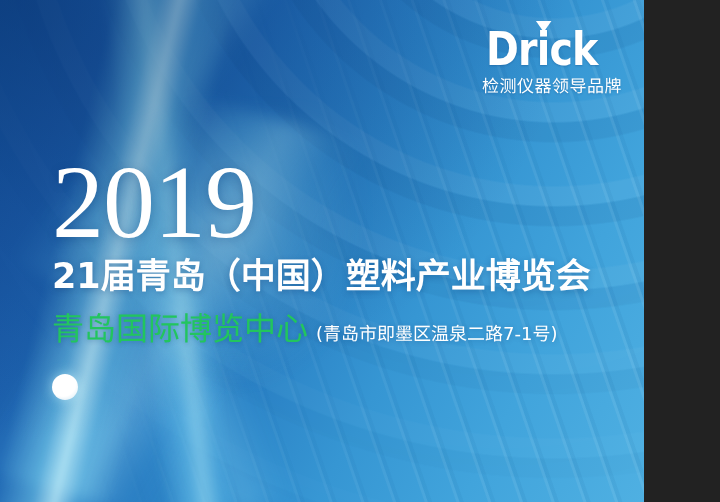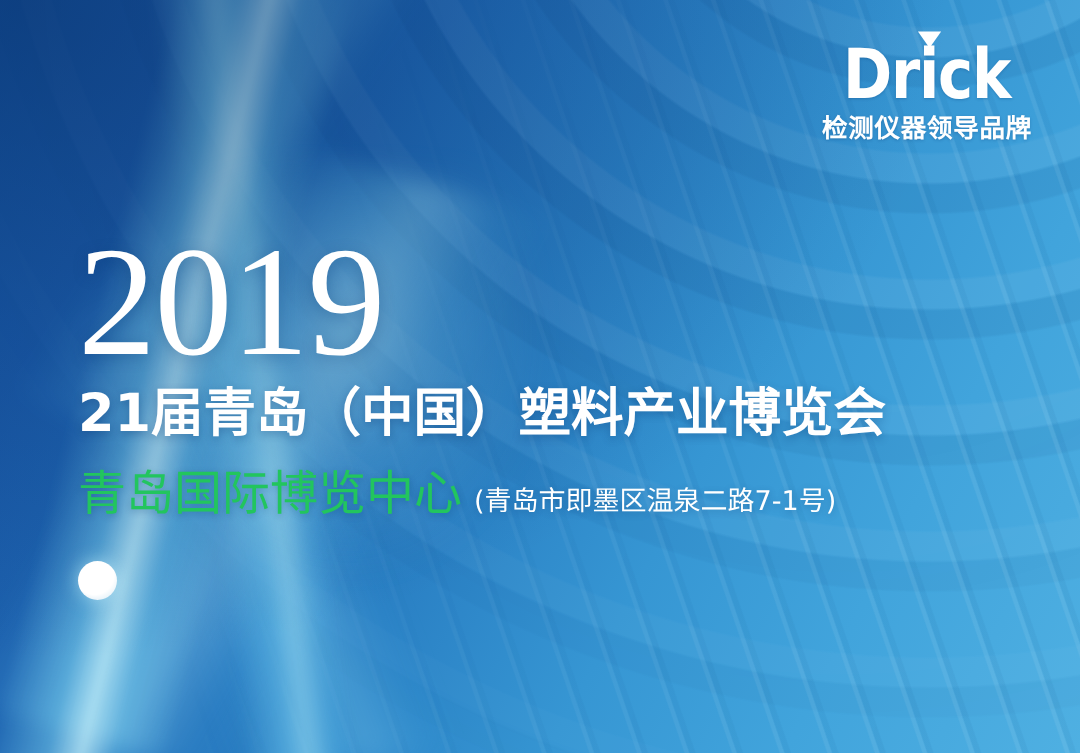--- a/index.html
+++ b/index.html
@@ -3,21 +3,21 @@
 <meta charset="utf-8">
 <title>Drick 2019 Qingdao Plastics Expo Banner</title>
 <style>
   html, body {
     margin: 0;
     padding: 0;
     background: #222;
   }
   #banner {
     position: relative;
-    width: 720px;
+    width: 644px;
     height: 502px;
     overflow: hidden;
     font-family: "Liberation Sans", "DejaVu Sans", sans-serif;
     -webkit-font-smoothing: antialiased;
   }
 
   
   .bg-layer {
     position: absolute;
     inset: 0;
@@ -188,25 +188,26 @@
     margin-left: -7px;
     width: 0; height: 0;
     border-left: 9px solid transparent;
     border-right: 9px solid transparent;
     border-top: 11px solid #ffffff;
   }
   #logo-tagline {
     margin-top: 2px;
     color: #ffffff;
     font-family: "DejaVu Sans", "Liberation Sans", sans-serif;
-    font-weight: bold;
+    font-weight: normal;
     font-size: 17px;
     line-height: 20px;
     letter-spacing: 0.5px;
     text-shadow: 0 1px 2px rgba(10,60,120,0.30);
+    text-align: right;
   }
 
   
   #copy {
     position: absolute;
     left: 52px;
     top: 156px;
     right: 20px;
   }
 

